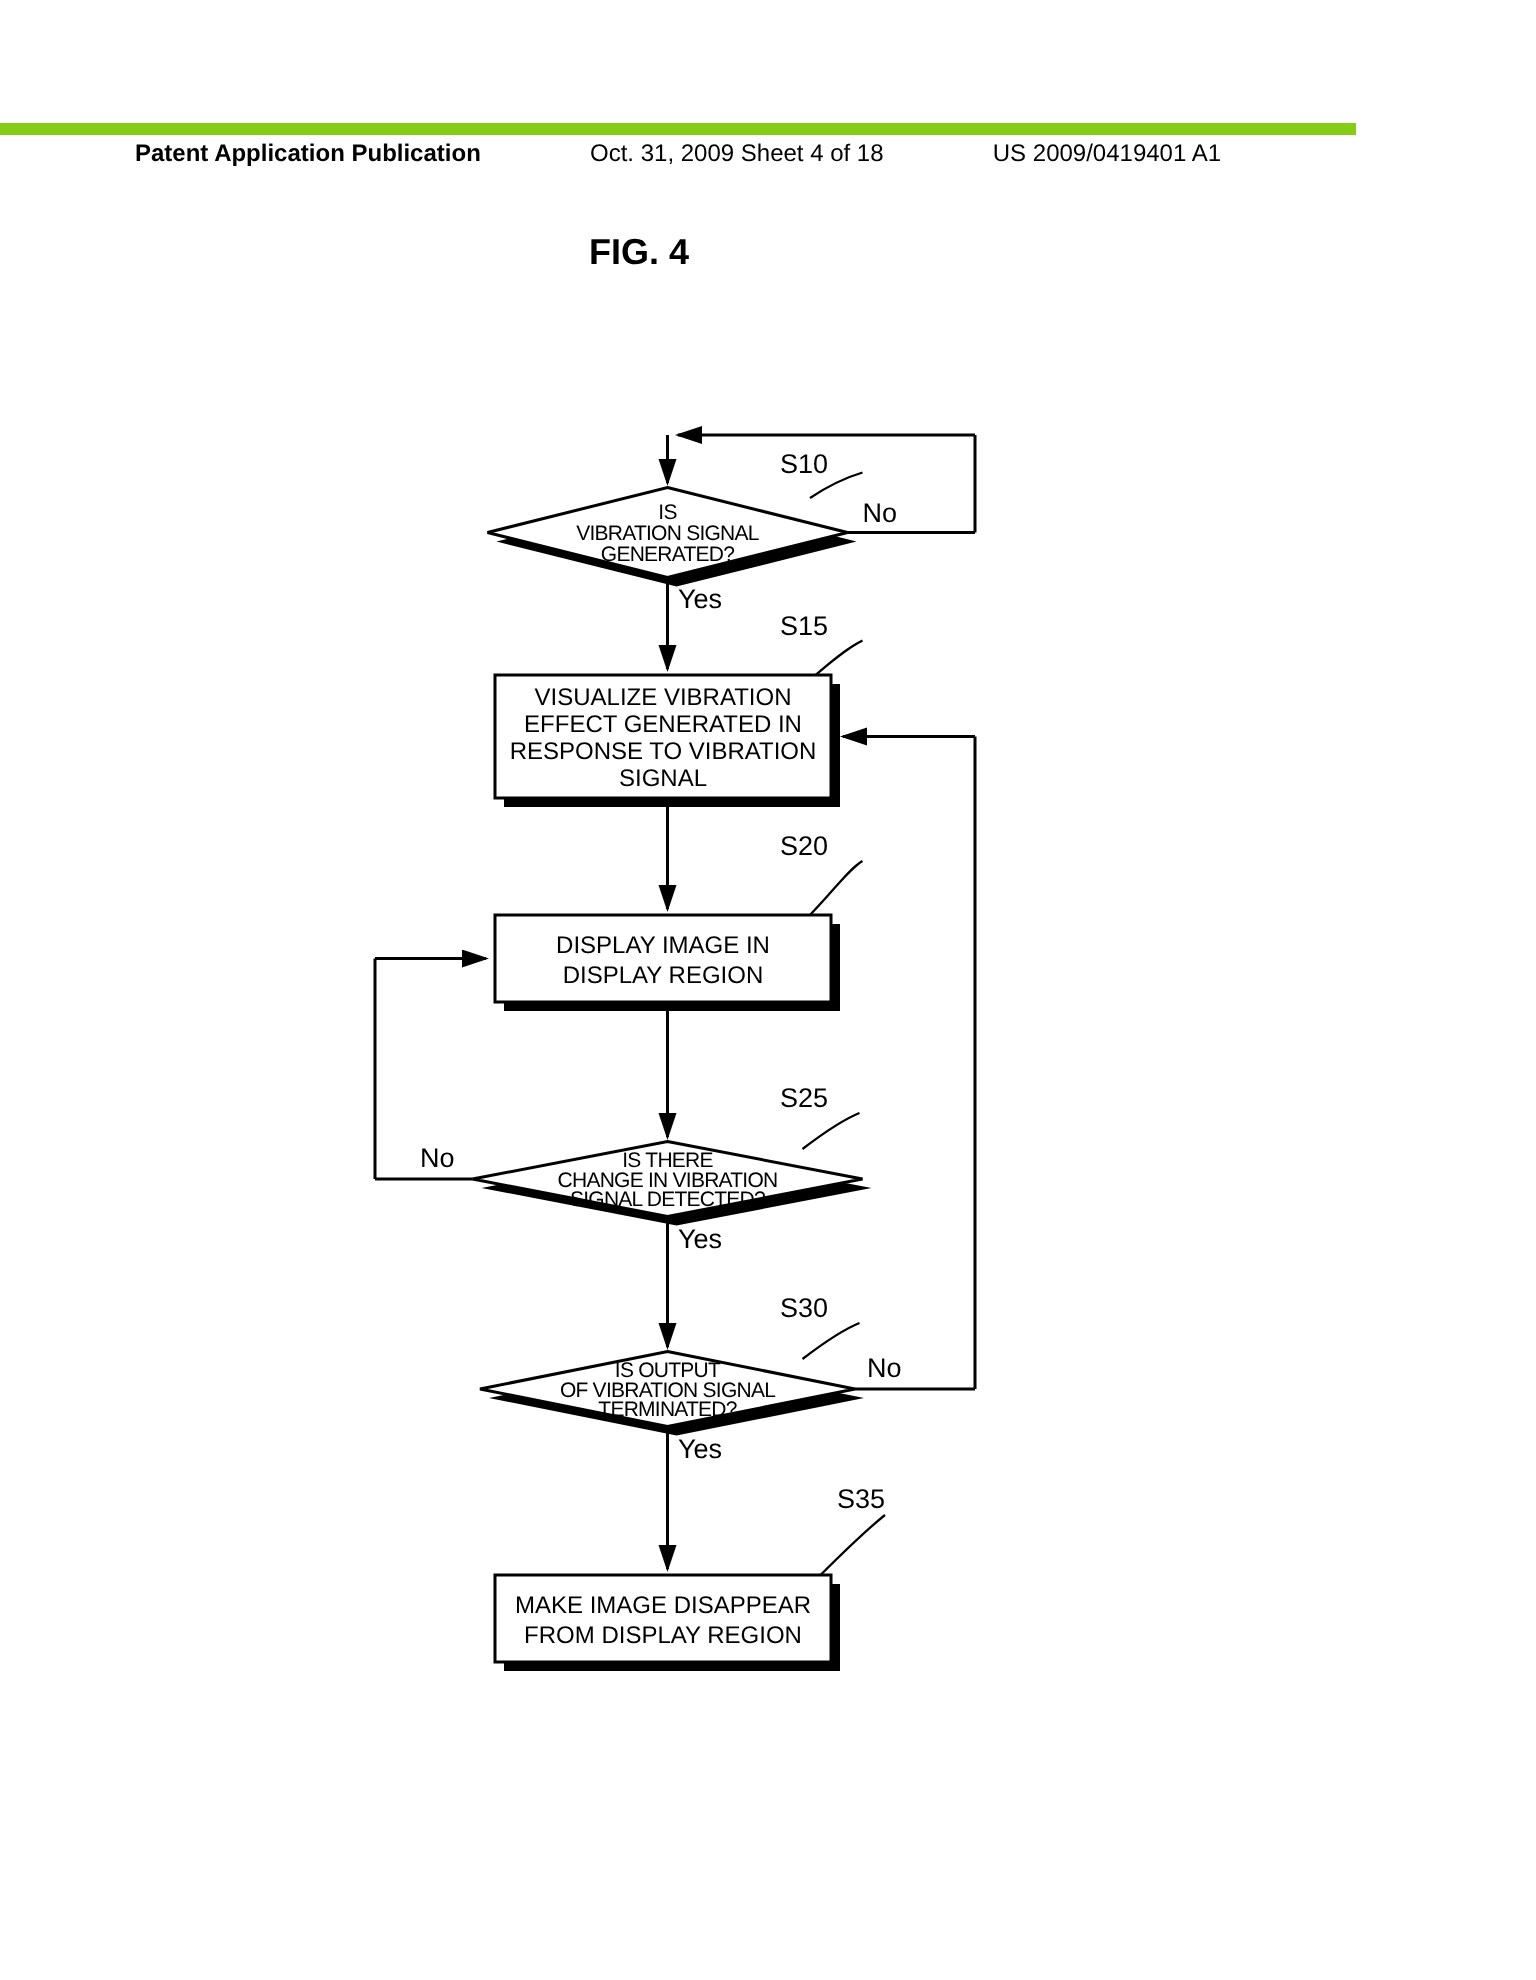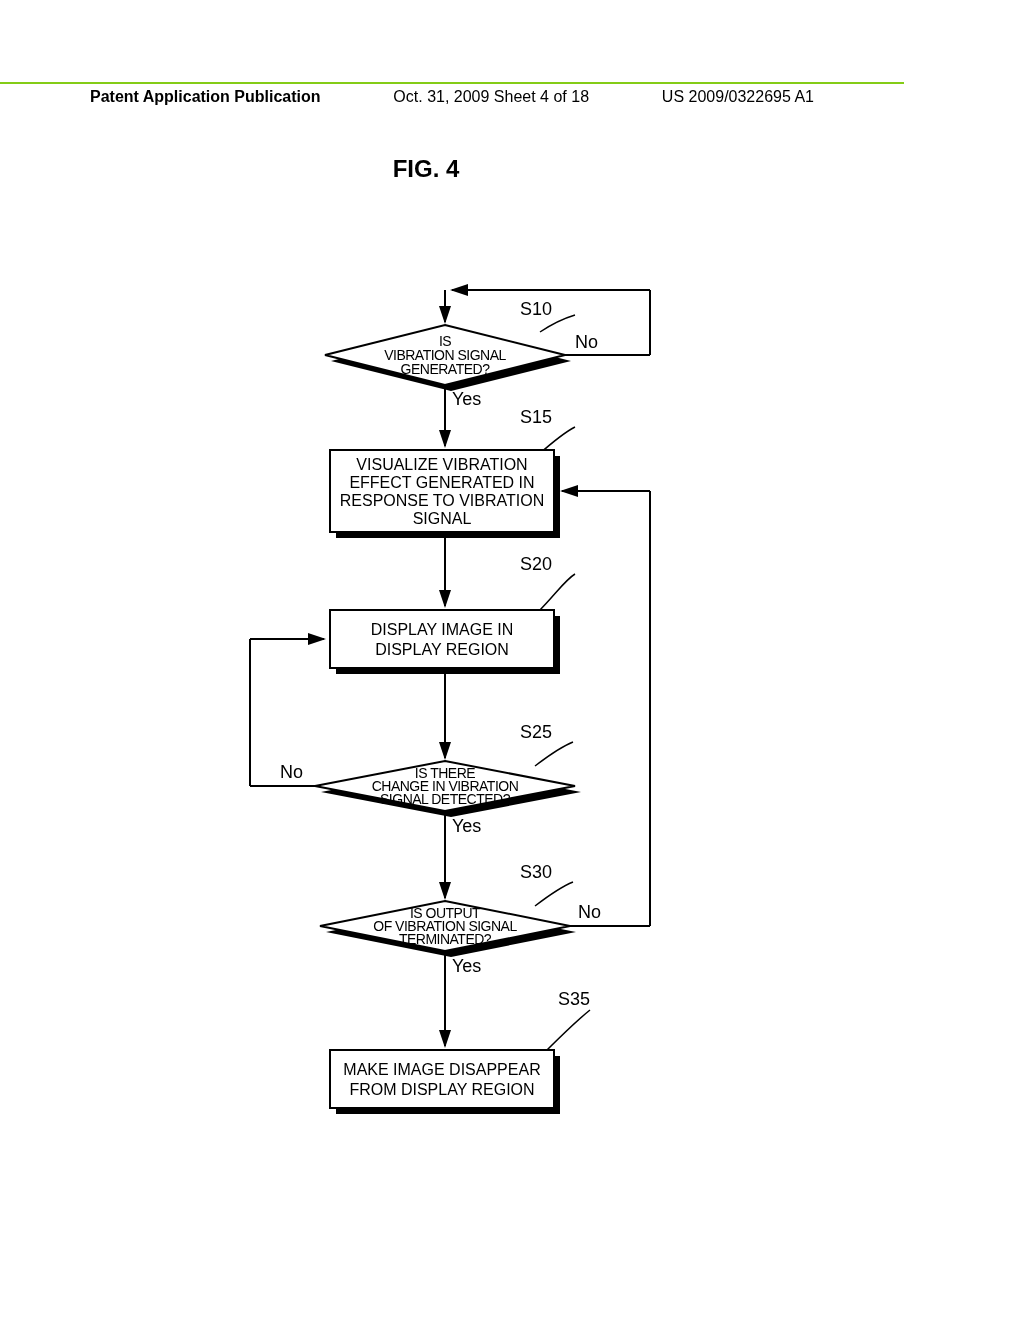--- a/index.html
+++ b/index.html
@@ -9,21 +9,21 @@
     background: #fff;
     width: 1024px;
     height: 1320px;
     position: relative;
   }
   .header {
     position: absolute;
     top: 82px;
     left: 0;
     width: 904px;
-    border-top: 2px solid #84cc16;
+    border-top: 8px solid #84cc16;
     padding-top: 4px;
   }
   .header-row {
     display: flex;
     justify-content: space-between;
     font-size: 16px;
     padding: 0 90px 0 90px;
   }
   .header-left { font-weight: bold; }
   .figure-label {
@@ -50,21 +50,21 @@
   .label-text { font-size: 18px; text-anchor: start; }
   .side-label { font-size: 18px; text-anchor: start; }
 </style>
 </head>
 <body>
 
 <div class="header">
   <div class="header-row">
     <span class="header-left">Patent Application Publication</span>
     <span>Oct. 31, 2009  Sheet 4 of 18</span>
-    <span>US 2009/0322695 A1</span>
+    <span>US 2009/0419401 A1</span>
   </div>
 </div>
 
 <div class="figure-label">FIG. 4</div>
 
 <svg width="600" height="1000" viewBox="0 0 600 1000">
   <defs>
     <marker id="arrow" markerWidth="10" markerHeight="10" refX="8" refY="3" orient="auto" markerUnits="strokeWidth">
       <path d="M0,0 L0,6 L9,3 z" fill="#000"></path>
     </marker>

